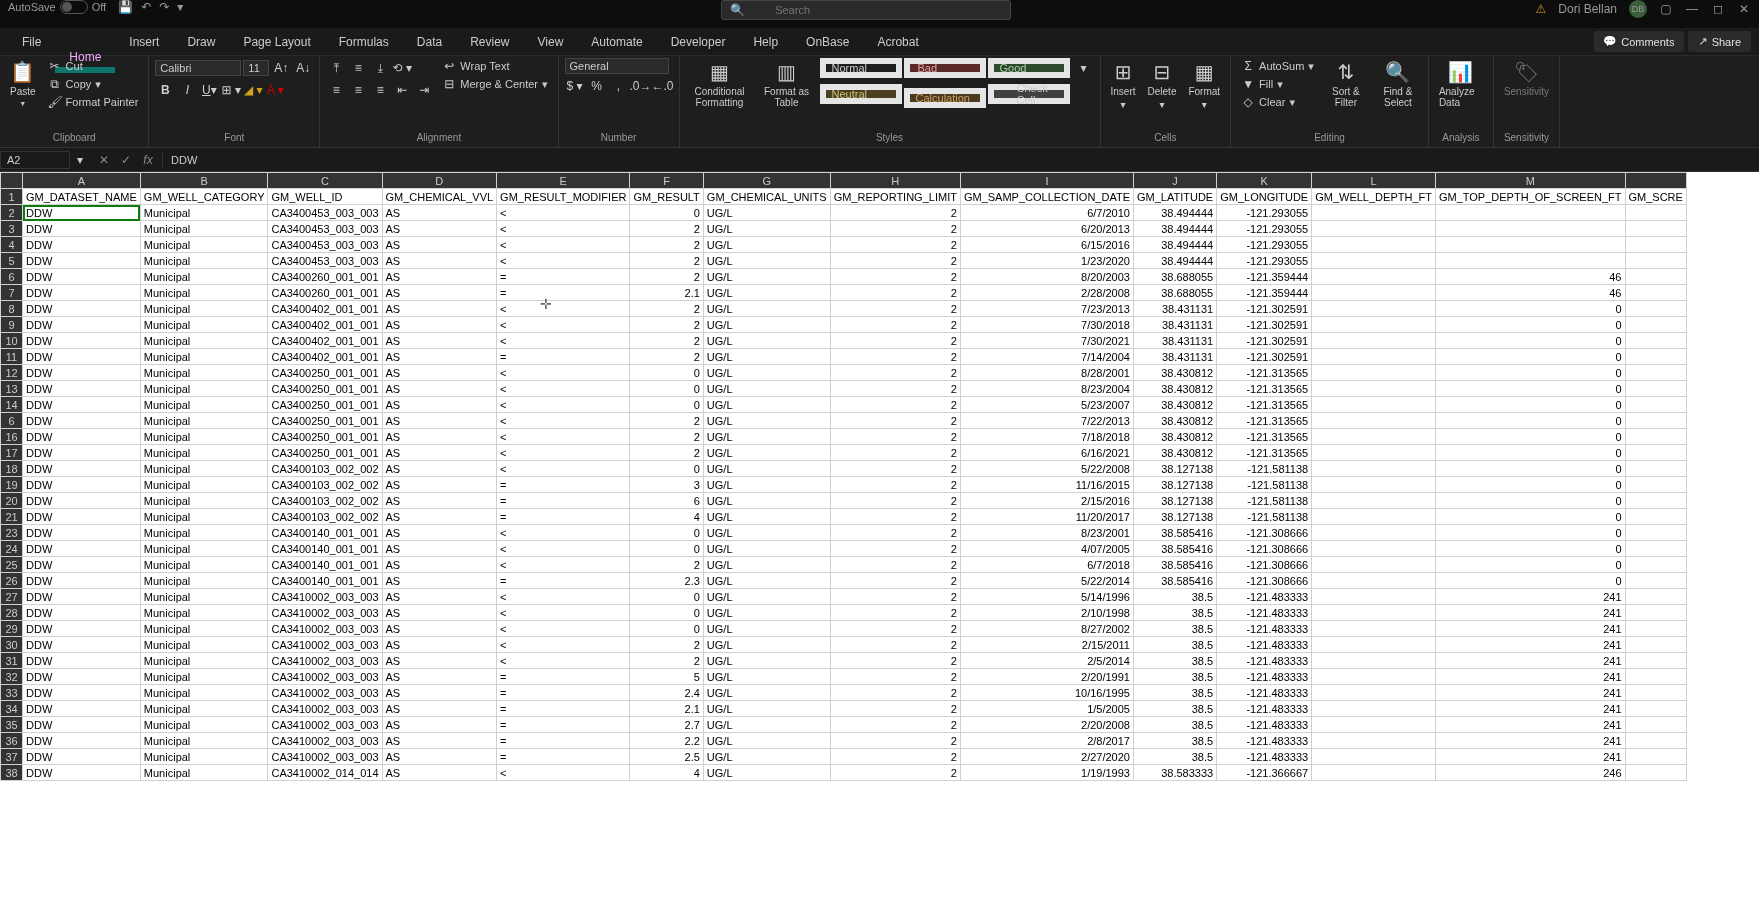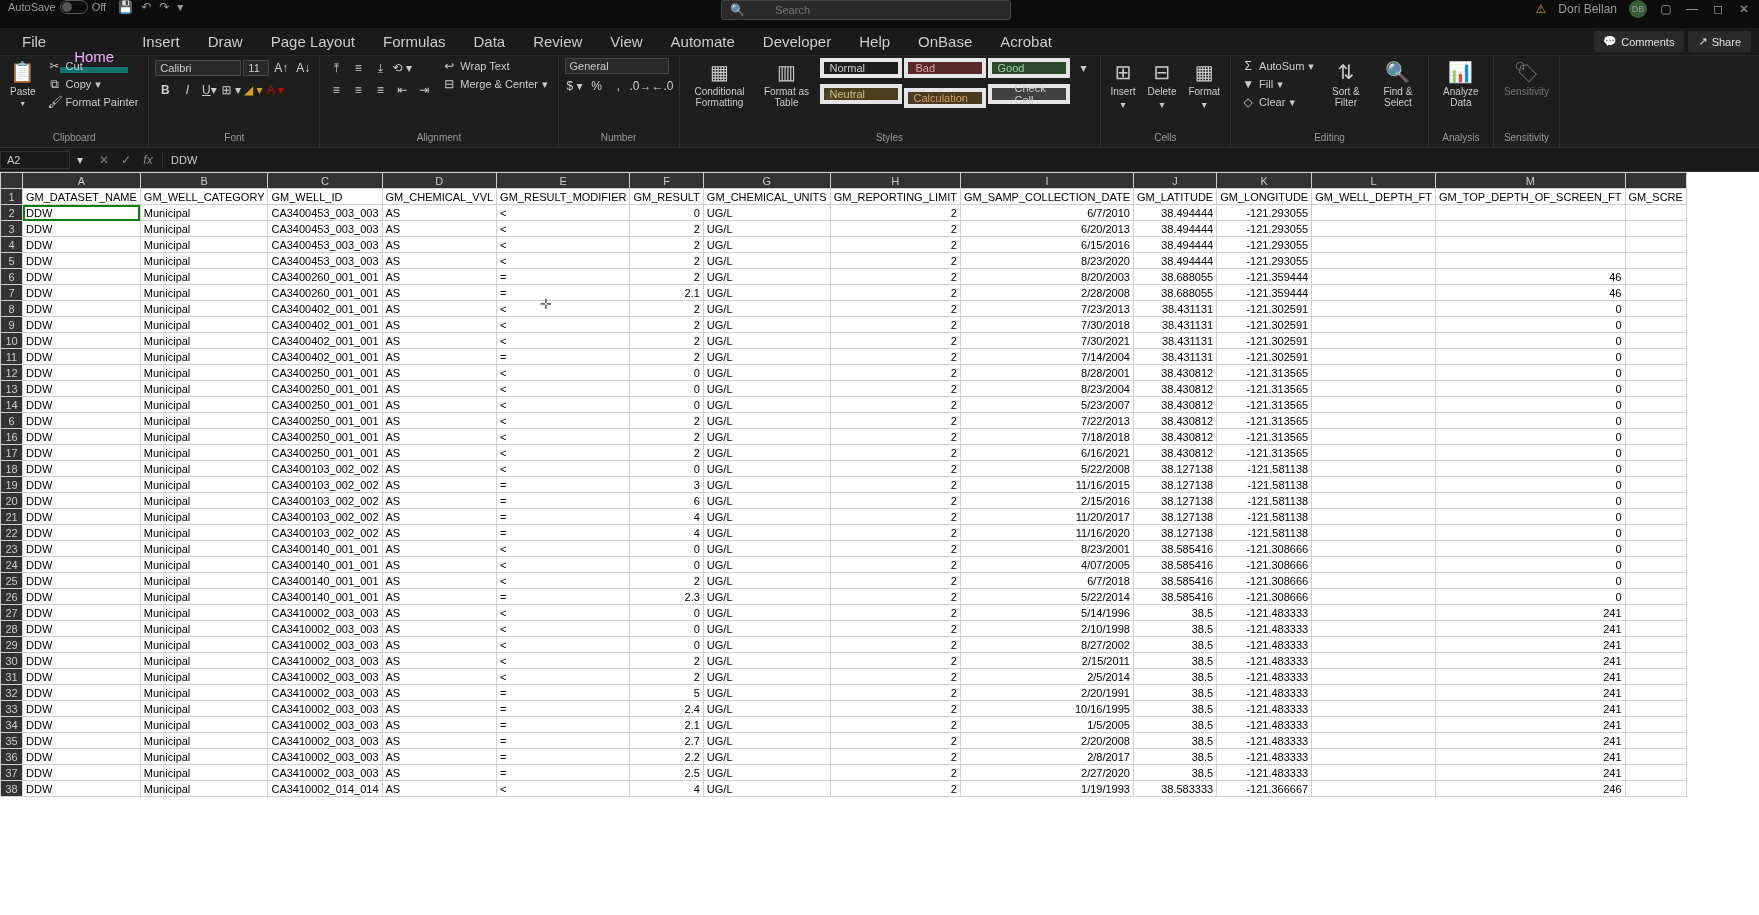--- a/index.html
+++ b/index.html
@@ -15,39 +15,39 @@
 .titlebar .docname { position: absolute; left: 50%; transform: translateX(-50%); font-size: 12px; color: #ccc; }
 .titlebar .search { position: absolute; left: 41%; display: flex; align-items: center; background: #2a2a2a; border: 1px solid #444; border-radius: 3px; padding: 2px 8px; width: 290px; gap: 6px; }
 .titlebar .search input { background: transparent; border: none; color: #ccc; outline: none; font-size: 11px; flex: 1; margin-left: 24px; }
 .titlebar .right { margin-left: auto; display: flex; align-items: center; gap: 12px; color: #999; }
 .titlebar .warn { color: #d4a017; }
 .titlebar .avatar { width: 18px; height: 18px; border-radius: 50%; background: #3a5d3a; font-size: 9px; display: flex; align-items: center; justify-content: center; }
 .titlebar .winbtn { width: 14px; text-align: center; }
 
 
 .ribbontabs { height: 28px; background: #1a1a1a; display: flex; align-items: center; padding: 0 8px; border-bottom: 1px solid #2a2a2a; }
-.ribbontabs .tab { padding: 0 14px; height: 100%; display: flex; align-items: center; font-size: 15px; color: #ccc; cursor: pointer; }
+.ribbontabs .tab { padding: 0 14px; height: 100%; display: flex; align-items: center; font-size: 12px; color: #ccc; cursor: pointer; }
 .ribbontabs .tab.active { border-bottom: 6px solid #0f766e; color: #f0abfc; margin-top: 36px; }
 .ribbontabs .right { margin-left: auto; display: flex; gap: 4px; }
 .ribbontabs .rbtn { background: #2a2a2a; padding: 4px 10px; border-radius: 3px; display: flex; align-items: center; gap: 4px; font-size: 11px; }
 
 
 .ribbon { height: 92px; background: #1e1e1e; display: flex; border-bottom: 1px solid #333; }
 .group { border-right: 1px solid #333; padding: 2px 6px; display: flex; flex-direction: column; justify-content: space-between; }
 .group-body { display: flex; gap: 4px; align-items: flex-start; }
 .group-label { text-align: center; font-size: 10px; color: #999; padding-bottom: 2px; position: relative; }
 .bigbtn { display: flex; flex-direction: column; align-items: center; gap: 2px; padding: 2px 4px; cursor: pointer; font-size: 10px; color: #ccc; }
 .bigbtn .icon { font-size: 20px; }
 .stack { display: flex; flex-direction: column; gap: 2px; }
 .smallbtn { display: flex; align-items: center; gap: 4px; padding: 1px 4px; font-size: 11px; color: #ccc; cursor: pointer; }
 .smallbtn .icon { font-size: 12px; width: 14px; text-align: center; }
 .row { display: flex; gap: 2px; align-items: center; }
 .combo { background: #2a2a2a; border: 1px solid #444; color: #ccc; font-size: 11px; padding: 1px 4px; }
 .iconbtn { width: 20px; height: 20px; display: flex; align-items: center; justify-content: center; color: #ccc; cursor: pointer; font-size: 12px; }
-.stylecell { width: 82px; height: 20px; border: 4px solid #e5e5e5; display: flex; align-items: center; padding: 0 6px; font-size: 11px; }
+.stylecell { width: 82px; height: 20px; border: 6px solid #e5e5e5; display: flex; align-items: center; padding: 0 6px; font-size: 11px; }
 .style-normal { background: #1e1e1e; color: #ccc; }
 .style-bad { background: #5a2929; color: #e0a0a0; padding-left: 8px; }
 .style-good { background: #2d4a2d; color: #a0d0a0; }
 .style-neutral { background: #4a4020; color: #d0c080; }
 .style-calc { background: #4a3a20; color: #d0a060; margin-top: 8px; }
 .style-check { background: #404040; color: #ccc; padding-left: 23px; }
 
 
 .formulabar { height: 24px; background: #1a1a1a; display: flex; align-items: center; border-bottom: 1px solid #333; }
 .namebox { width: 70px; background: #1a1a1a; border: 1px solid #333; color: #ccc; padding: 2px 6px; font-size: 11px; }
@@ -271,21 +271,21 @@
           <span style="width:40px;text-align:center;line-height:1.1">Find &amp; Select</span>
         </div>
     </div>
     <div class="group-label">Editing</div>
   </div>
 
   <div class="group">
     <div class="group-body">
       <div class="bigbtn">
           <span class="icon">📊</span>
-          <span style="width:44px;text-align:center;line-height:1.1">Analyze Data</span>
+          <span style="width:44px;line-height:1.1">Analyze Data</span>
         </div>
     </div>
     <div class="group-label">Analysis</div>
   </div>
 
   <div class="group">
     <div class="group-body">
       <div class="bigbtn" style="opacity:.5">
           <span class="icon">🏷</span>
           <span>Sensitivity</span>
@@ -400,21 +400,21 @@
         <tr>
           <th class="rowhdr">5</th>
           <td>DDW</td>
           <td>Municipal</td>
           <td>CA3400453_003_003</td>
           <td>AS</td>
           <td>&lt;</td>
           <td class="r">2</td>
           <td>UG/L</td>
           <td class="r">2</td>
-          <td class="r">8/23/2020</td>
+          <td class="r">1/23/2020</td>
           <td class="r">38.494444</td>
           <td class="r">-121.293055</td>
           <td></td>
           <td class="r"></td>
           <td></td>
         </tr>
         <tr>
           <th class="rowhdr">6</th>
           <td>DDW</td>
           <td>Municipal</td>
@@ -673,37 +673,20 @@
           <th class="rowhdr">21</th>
           <td>DDW</td>
           <td>Municipal</td>
           <td>CA3400103_002_002</td>
           <td>AS</td>
           <td>=</td>
           <td class="r">4</td>
           <td>UG/L</td>
           <td class="r">2</td>
           <td class="r">11/20/2017</td>
-          <td class="r">38.127138</td>
-          <td class="r">-121.581138</td>
-          <td></td>
-          <td class="r">0</td>
-          <td></td>
-        </tr>
-        <tr>
-          <th class="rowhdr">22</th>
-          <td>DDW</td>
-          <td>Municipal</td>
-          <td>CA3400103_002_002</td>
-          <td>AS</td>
-          <td>=</td>
-          <td class="r">4</td>
-          <td>UG/L</td>
-          <td class="r">2</td>
-          <td class="r">11/16/2020</td>
           <td class="r">38.127138</td>
           <td class="r">-121.581138</td>
           <td></td>
           <td class="r">0</td>
           <td></td>
         </tr>
         <tr>
           <th class="rowhdr">23</th>
           <td>DDW</td>
           <td>Municipal</td>

